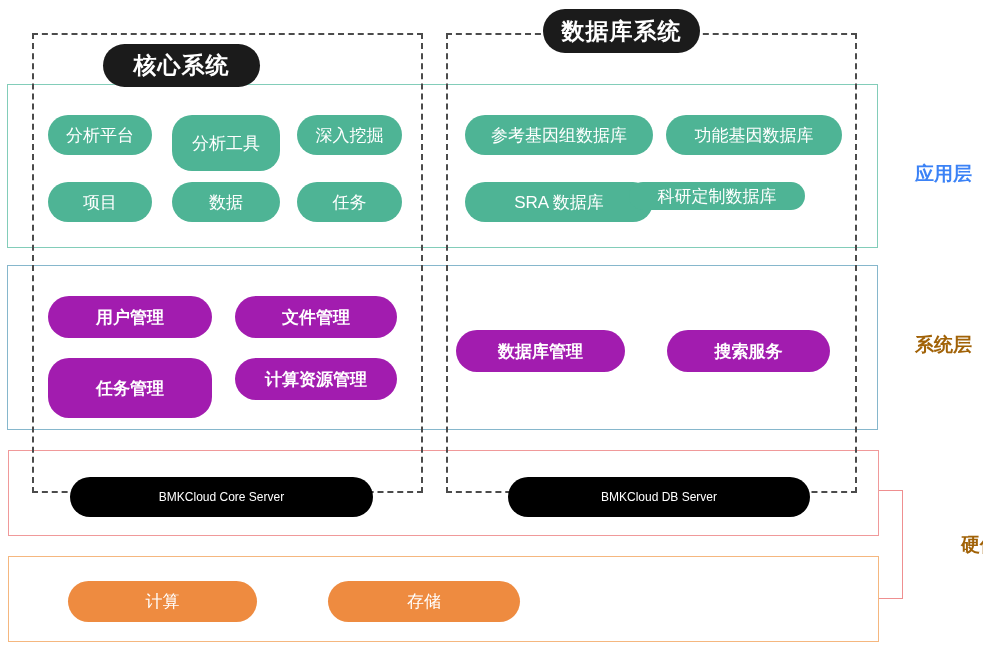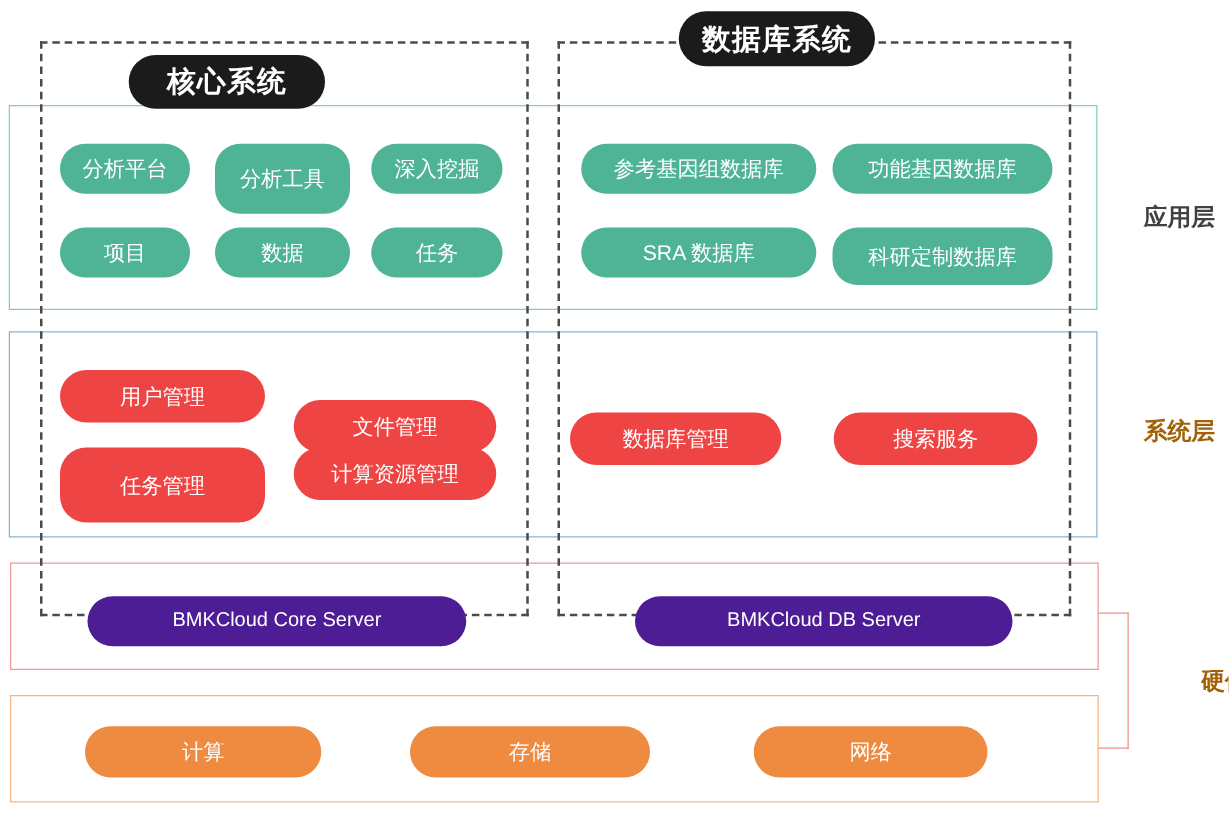--- a/index.html
+++ b/index.html
@@ -29,40 +29,40 @@
     position: absolute;
     display: flex;
     align-items: center;
     justify-content: center;
     color: #ffffff;
     white-space: nowrap;
     z-index: 6;
     font-size: 17px;
   }
   .pill.g { background: #4eb495; border-radius: 20px; }
-  .pill.b { background: #ef4444; border-radius: 21px; }
-  .pill.r { background: #4c1d95; border-radius: 20px; font-size: 16px; }
+  .pill.b { background: #a21caf; border-radius: 21px; font-weight: bold; }
+  .pill.r { background: #000000; border-radius: 20px; font-size: 12px; }
   .pill.o { background: #ee8b40; border-radius: 21px; }
   .pill.k {
     background: #1b1b1b;
     border-radius: 22px;
     font-weight: 700;
     font-size: 23px;
     letter-spacing: 1px;
     z-index: 7;
   }
   
   .layer-label {
     position: absolute;
     font-weight: 700;
     font-size: 19px;
     z-index: 6;
     white-space: nowrap;
   }
-  .layer-label.app { color: #404040; }
+  .layer-label.app { color: #3b82f6; }
   .layer-label.sys { color: #a16207; }
   .layer-label.hw  { color: #a16207; margin-left: 48px; }
   
   .bracket {
     position: absolute;
     left: 879px; top: 490px;
     width: 23px; height: 107px;
     border-top: 1.5px solid #ef8f90;
     border-right: 1.5px solid #ef8f90;
     border-bottom: 1.5px solid #ef8f90;
@@ -90,34 +90,33 @@
   <div class="pill g" style="left:48px;  top:115px; width:104px; height:40px;">分析平台</div>
   <div class="pill g" style="left:172px; top:115px; width:108px; height:56px;">分析工具</div>
   <div class="pill g" style="left:297px; top:115px; width:105px; height:40px;">深入挖掘</div>
   <div class="pill g" style="left:48px;  top:182px; width:104px; height:40px;">项目</div>
   <div class="pill g" style="left:172px; top:182px; width:108px; height:40px;">数据</div>
   <div class="pill g" style="left:297px; top:182px; width:105px; height:40px;">任务</div>
 
   <div class="pill g" style="left:465px; top:115px; width:188px; height:40px;">参考基因组数据库</div>
   <div class="pill g" style="left:666px; top:115px; width:176px; height:40px;">功能基因数据库</div>
   <div class="pill g" style="left:465px; top:182px; width:188px; height:40px;">SRA 数据库</div>
-  <div class="pill g" style="left:666px; top:182px; width:176px; height:46px;">科研定制数据库</div>
+  <div class="pill g" style="left:629px; top:182px; width:176px; height:28px;">科研定制数据库</div>
 
   <div class="pill b" style="left:48px;  top:296px; width:164px; height:42px;">用户管理</div>
-  <div class="pill b" style="left:235px; top:296px; width:162px; height:42px;margin-top:24px;">文件管理</div>
+  <div class="pill b" style="left:235px; top:296px; width:162px; height:42px;">文件管理</div>
   <div class="pill b" style="left:48px;  top:358px; width:164px; height:60px;">任务管理</div>
   <div class="pill b" style="left:235px; top:358px; width:162px; height:42px;">计算资源管理</div>
 
   <div class="pill b" style="left:456px; top:330px; width:169px; height:42px;">数据库管理</div>
   <div class="pill b" style="left:667px; top:330px; width:163px; height:42px;">搜索服务</div>
 
   <div class="pill r" style="left:70px;  top:477px; width:303px; height:40px;">BMKCloud Core Server</div>
   <div class="pill r" style="left:508px; top:477px; width:302px; height:40px;">BMKCloud DB Server</div>
 
   <div class="pill o" style="left:68px;  top:581px; width:189px; height:41px;">计算</div>
   <div class="pill o" style="left:328px; top:581px; width:192px; height:41px;">存储</div>
-  <div class="pill o" style="left:603px; top:581px; width:187px; height:41px;">网络</div>
 
   <div class="layer-label app" style="left:915px; top:161px;">应用层</div>
   <div class="layer-label sys" style="left:915px; top:332px;">系统层</div>
   <div class="layer-label hw" style="left:913px; top:532px;">硬件层</div>
 
 </div>
 
 </body></html>

